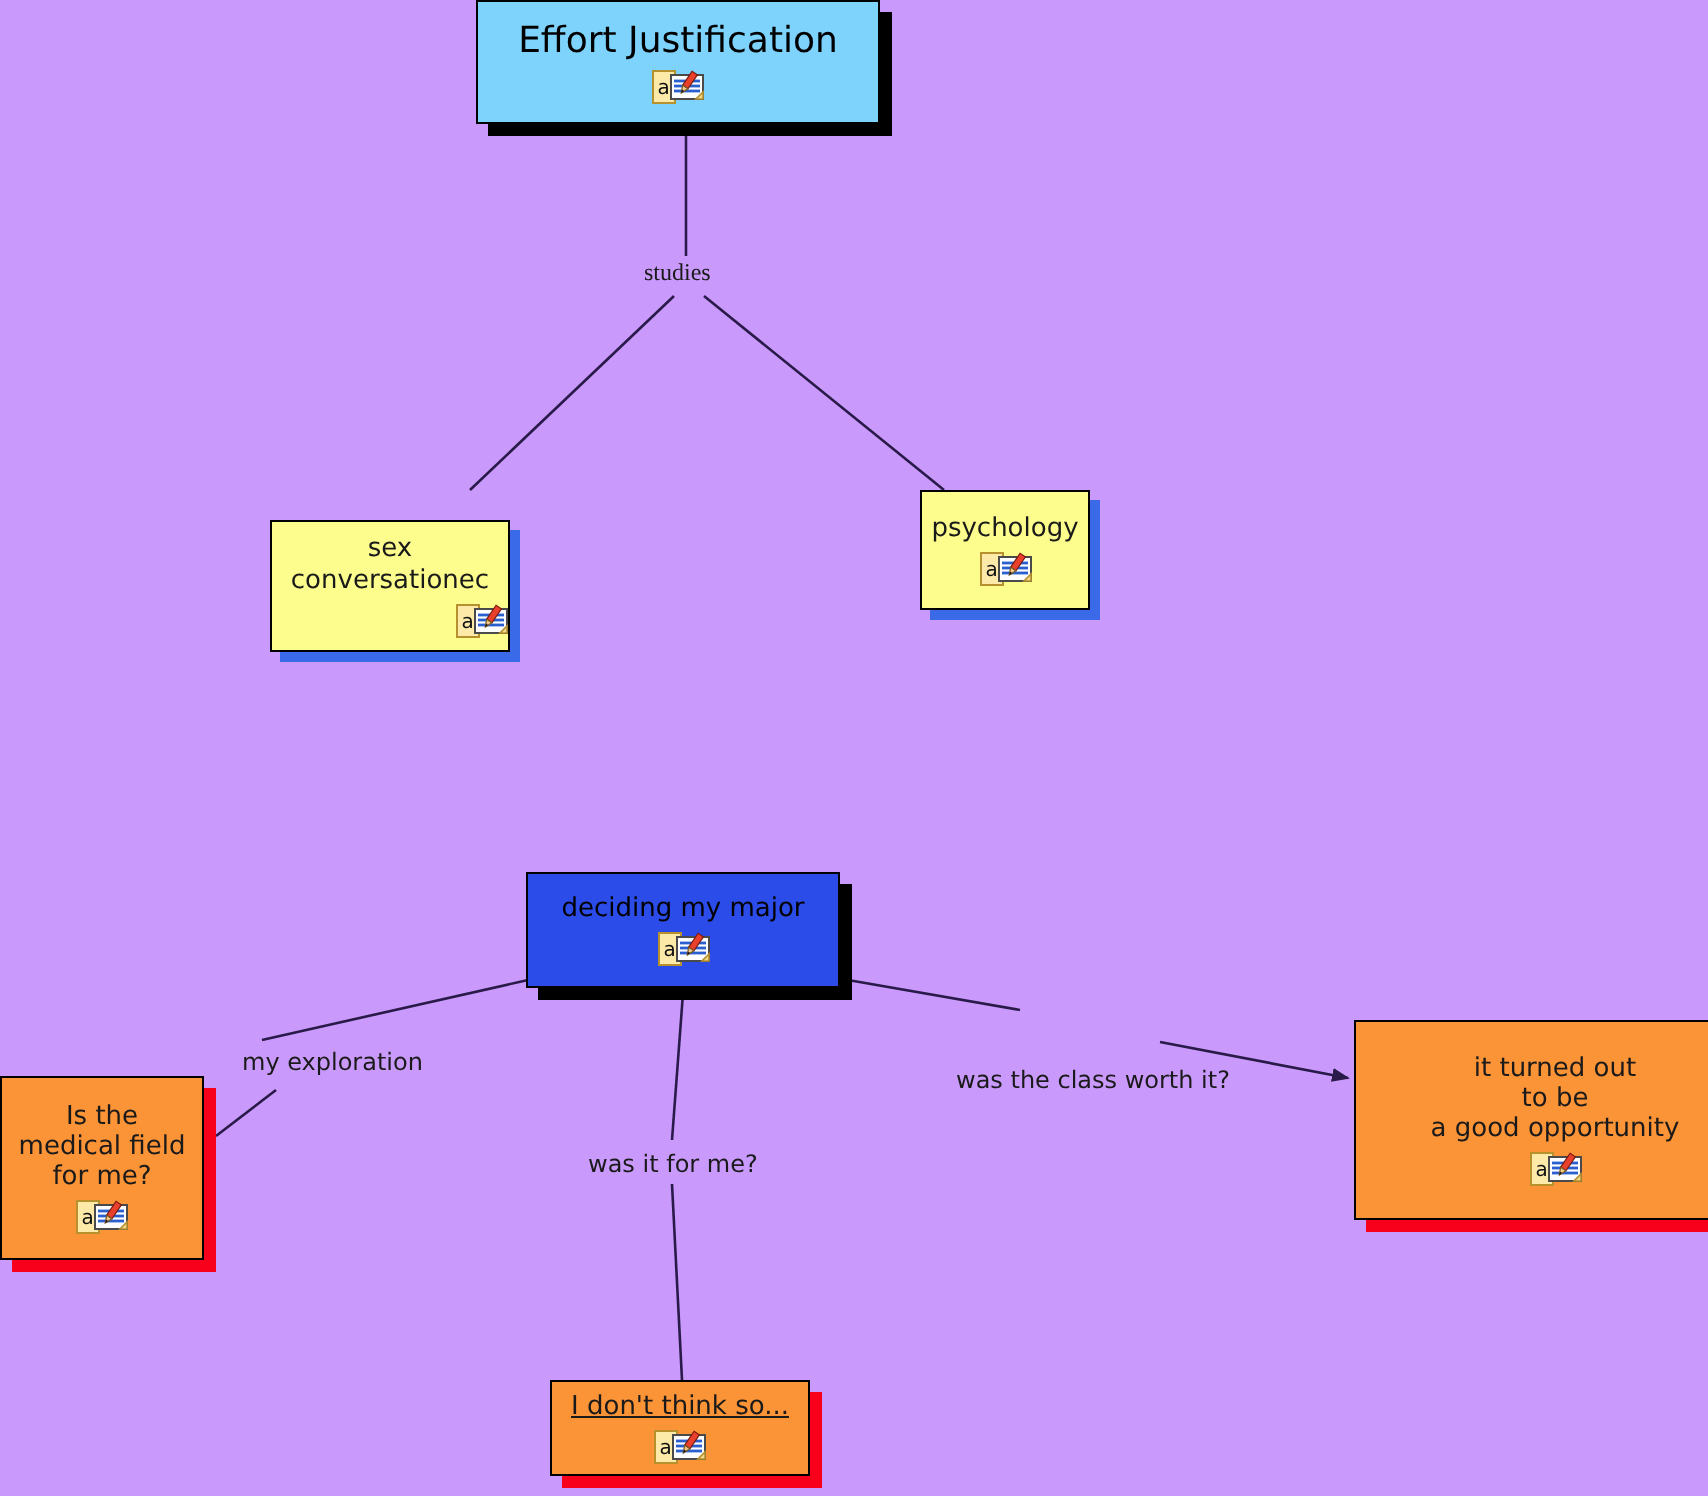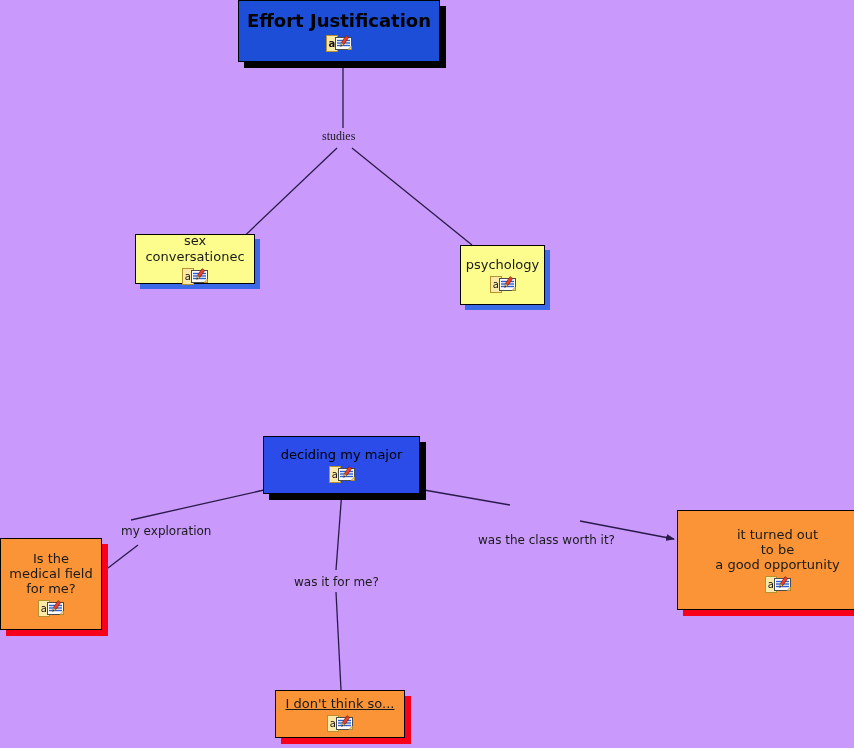--- a/index.html
+++ b/index.html
@@ -43,23 +43,23 @@
     text-align: center;
     color: #1a1a1a;
     z-index: 5;
   }
   .node .label {
     white-space: pre-line;
     line-height: 1.18;
   }
 
   .node.pink {
-    background: #1d4ed8;
+    background: #7dd3fc;
     box-shadow: 6px 6px 0 0 #000;
-    font-weight: bold;
+    font-weight: normal;
     font-size: 18px;
     color: #000;
   }
   .node.yellow {
     background: #fdfd8d;
     box-shadow: 5px 5px 0 0 #3b6ae8;
     font-size: 13px;
   }
   .node.blue {
     background: #2b4ce8;
@@ -128,21 +128,21 @@
             <line x1="11" y1="8" x2="24" y2="8" stroke="#2a5fd0" stroke-width="1.4"></line>
             <line x1="11" y1="10.5" x2="24" y2="10.5" stroke="#2a5fd0" stroke-width="1.4"></line>
             <polygon points="22,14.5 25.5,14.5 25.5,11" fill="#f0d98a" stroke="#b8912f" stroke-width="0.8"></polygon>
             <g transform="rotate(34 17 8)">
               <rect x="15.4" y="0.2" width="3.2" height="8.4" fill="#e8402a" stroke="#7a1a10" stroke-width="0.6"></rect>
               <polygon points="15.4,8.6 18.6,8.6 17,12.2" fill="#f2c98a" stroke="#7a5520" stroke-width="0.6"></polygon>
               <polygon points="16.3,10.6 17.7,10.6 17,12.2" fill="#1a1a1a"></polygon>
             </g>
           </svg></span>
       </div>
-      <div class="node yellow" style="left: 135px; top: 234px; width: 120px; height: 50px;">
+      <div class="node yellow" style="left: 135px; top: 260px; width: 120px; height: 66px; align-items: flex-end;">
         <div class="label">sex conversationec</div>
         <span class="note-icon"><svg width="26" height="17" viewBox="0 0 26 17" xmlns="http://www.w3.org/2000/svg">
             <rect x="0.5" y="0.5" width="11" height="16" fill="#fde9a8" stroke="#b8912f"></rect>
             <text x="5.8" y="12" font-family="DejaVu Sans, sans-serif" font-size="10" fill="#111" text-anchor="middle">a</text>
             <rect x="9.5" y="2.5" width="16" height="12" fill="#fdfdfd" stroke="#4a4a4a"></rect>
             <rect x="9.5" y="2.5" width="16" height="12" fill="none" stroke="#4a4a4a"></rect>
             <line x1="11" y1="5.5" x2="24" y2="5.5" stroke="#2a5fd0" stroke-width="1.4"></line>
             <line x1="11" y1="8" x2="24" y2="8" stroke="#2a5fd0" stroke-width="1.4"></line>
             <line x1="11" y1="10.5" x2="24" y2="10.5" stroke="#2a5fd0" stroke-width="1.4"></line>
             <polygon points="22,14.5 25.5,14.5 25.5,11" fill="#f0d98a" stroke="#b8912f" stroke-width="0.8"></polygon>

